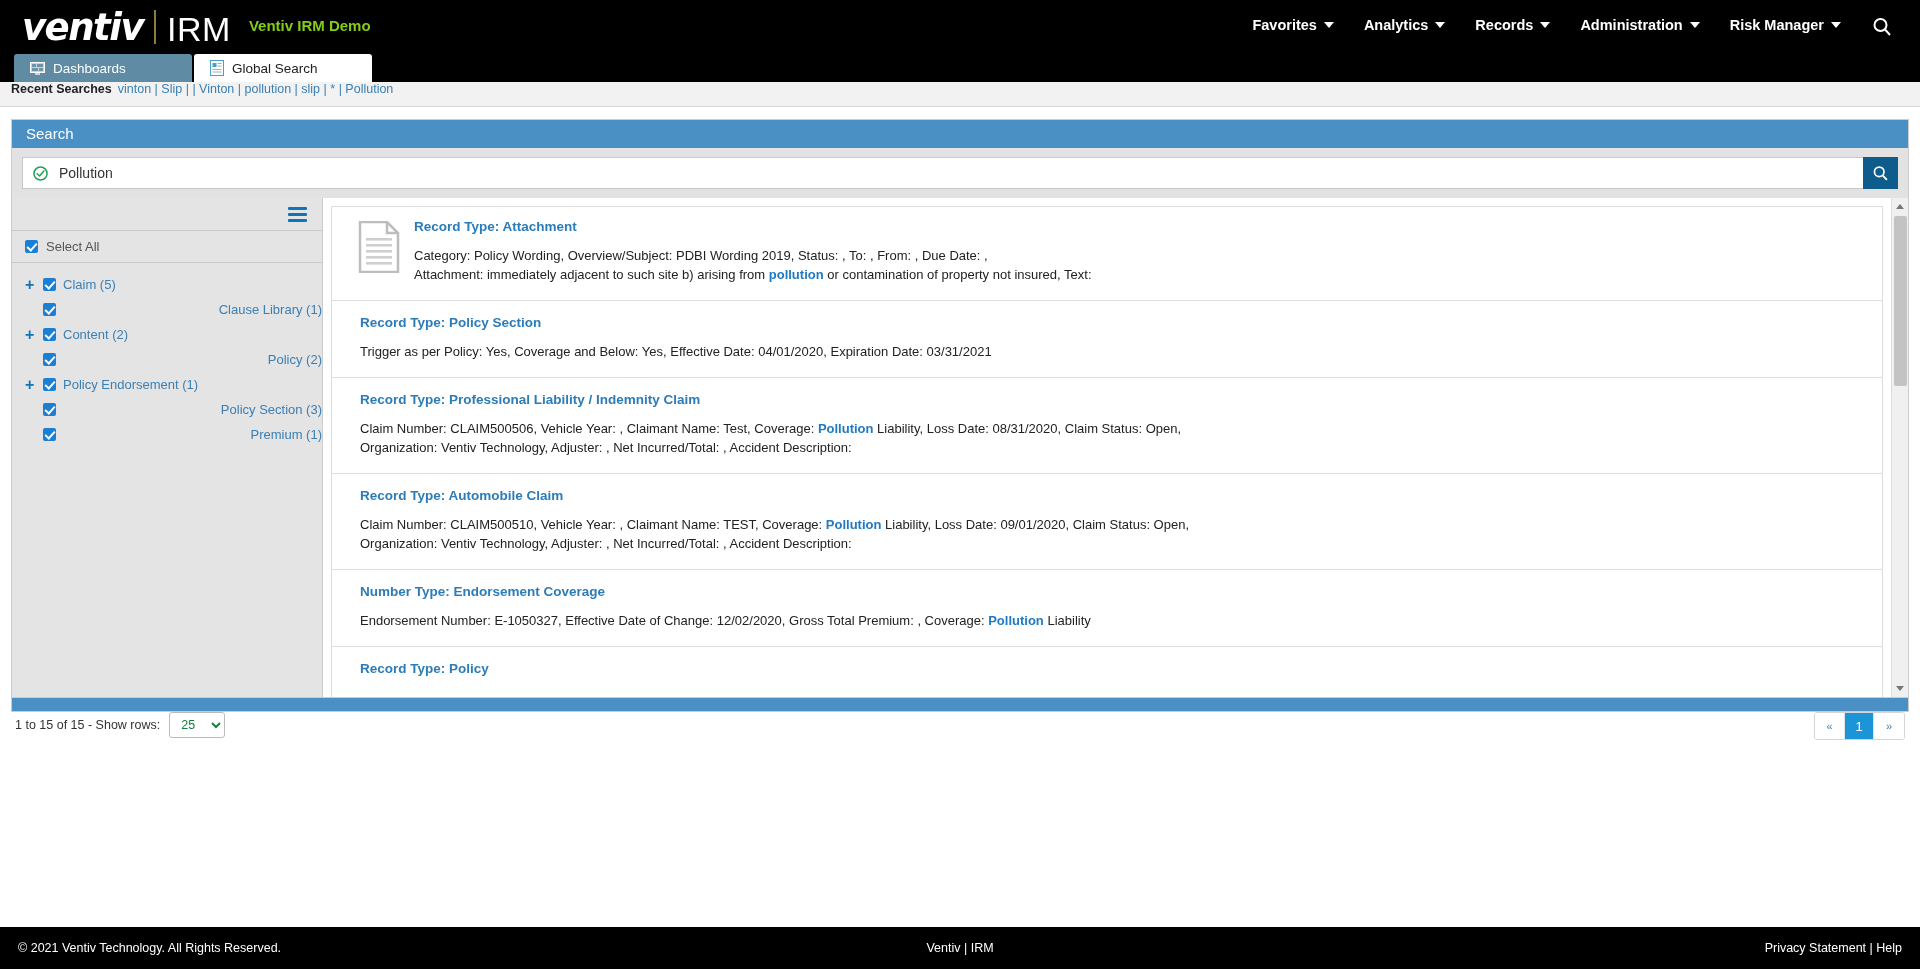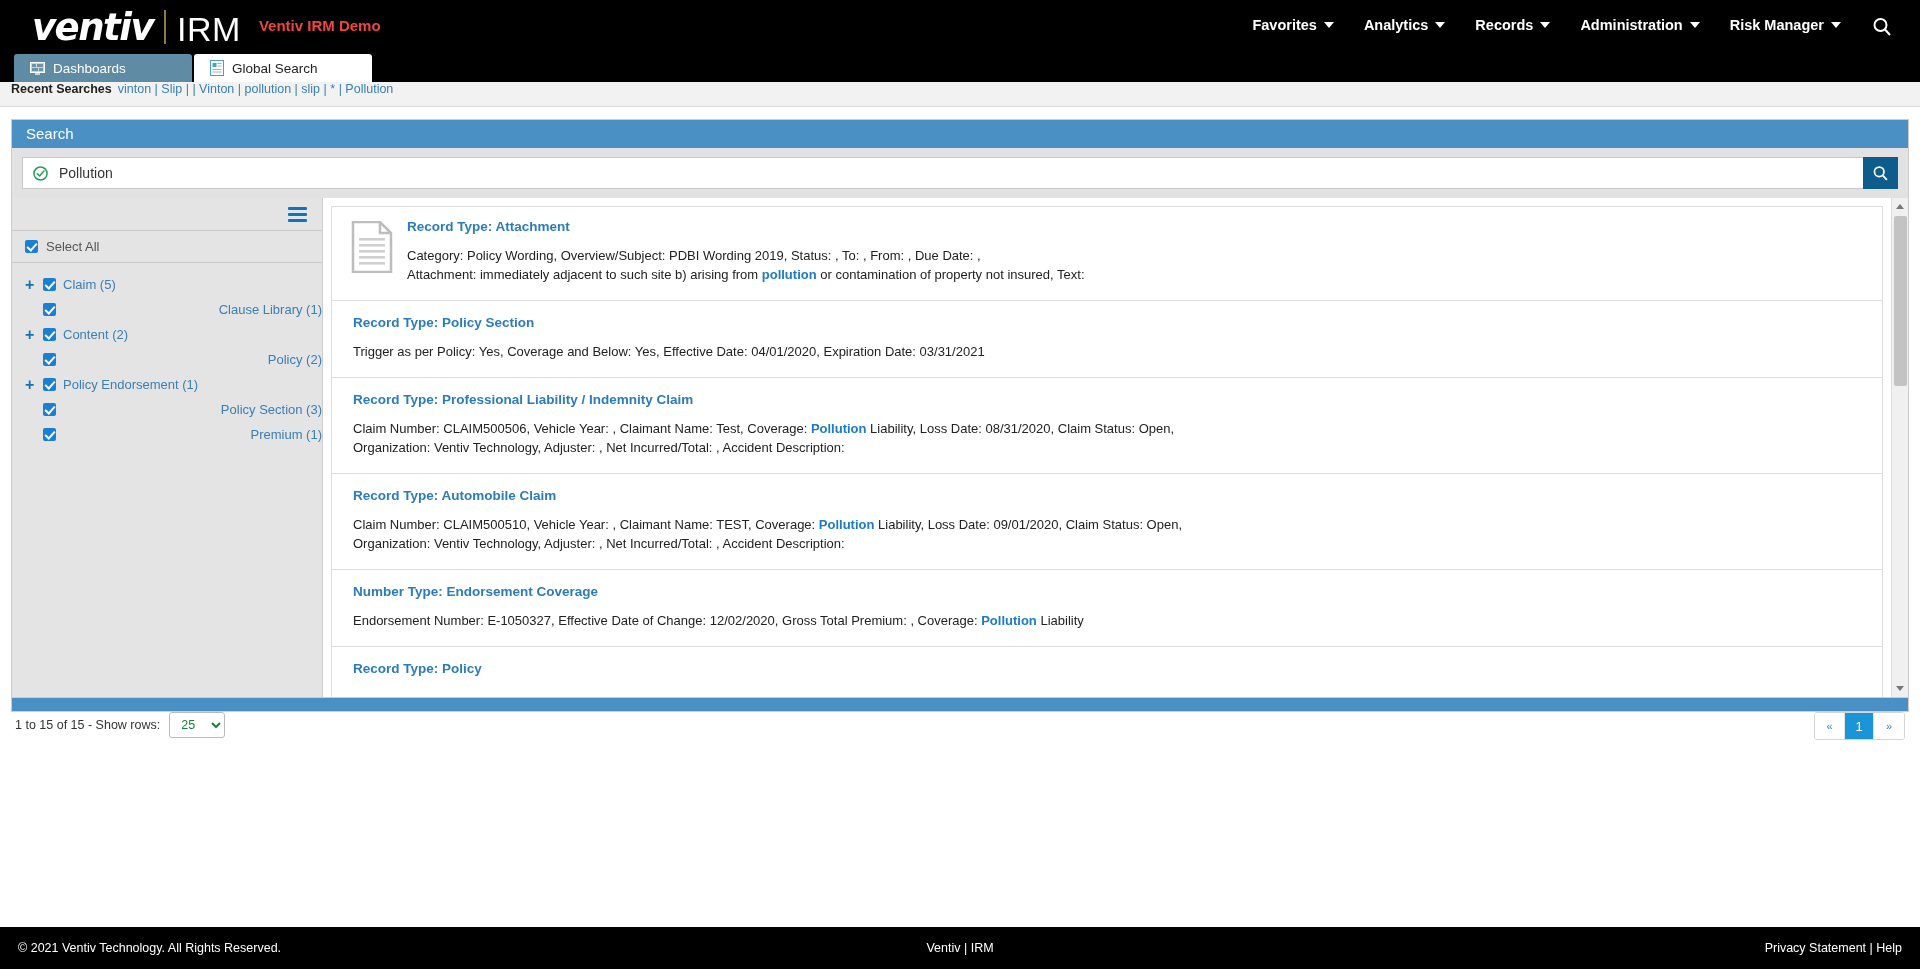--- a/index.html
+++ b/index.html
@@ -12,21 +12,21 @@
   }
 
   
   #topbar {
     position: relative;
     height: 54px;
     background: #000000;
     display: flex;
     align-items: center;
   }
-  #brand { display: flex; align-items: flex-end; padding-left: 32px; justify-content: center; }
+  #brand { display: flex; align-items: flex-end; padding-left: 22px; justify-content: center; }
   .logo-ventiv {
     color: #ffffff;
     font-family: "DejaVu Sans", sans-serif;
     font-size: 37px;
     font-weight: bold;
     font-style: italic;
     letter-spacing: -1.5px;
     line-height: 1;
   }
   .logo-divider {
@@ -35,21 +35,21 @@
     margin: 0 11px 2px 11px;
   }
   .logo-irm {
     color: #ffffff;
     font-size: 34px;
     font-weight: 300;
     line-height: 1;
     letter-spacing: 0.5px;
   }
   #demo-title {
-    color: #ef4444;
+    color: #84cc16;
     font-size: 15px;
     font-weight: bold;
     margin-left: 18px;
     padding-bottom: 4px;
   }
   #mainnav {
     margin-left: auto;
     display: flex;
     align-items: flex-start;
     padding-right: 14px;
@@ -270,21 +270,21 @@
     display: flex;
   }
   #results {
     flex: 1;
     overflow: hidden;
     padding: 8px 8px 0 8px;
   }
   .result-card {
     border: 1px solid #dddddd;
     border-top: none;
-    padding: 14px 0 16px 5px;
+    padding: 14px 0 16px 12px;
     display: flex;
     gap: 0;
   }
   .result-card:first-child { border-top: 1px solid #dddddd; padding-top: 12px; }
   .result-icon-col {
     width: 70px;
     flex: 0 0 70px;
     display: flex;
     justify-content: center;
     padding-top: 2px;

